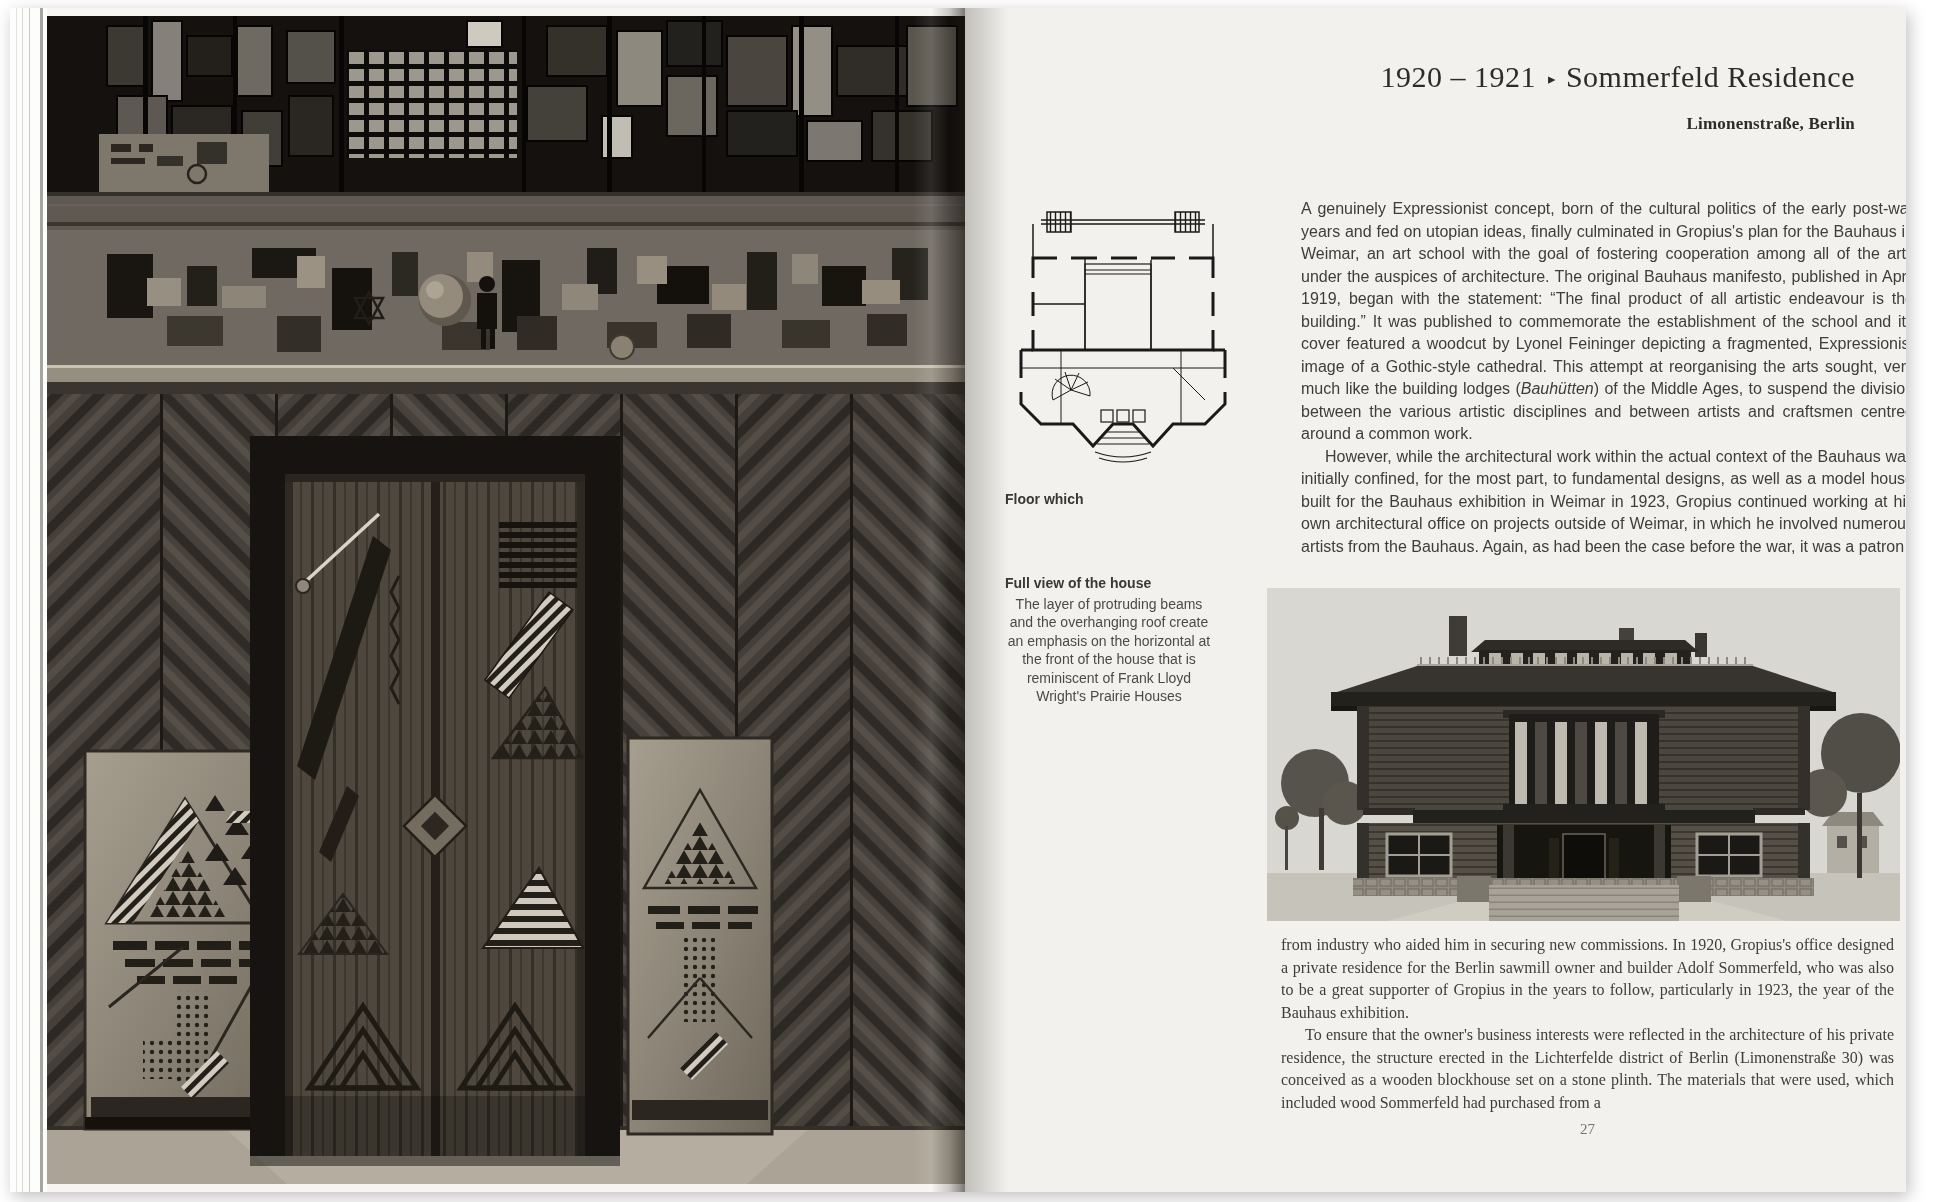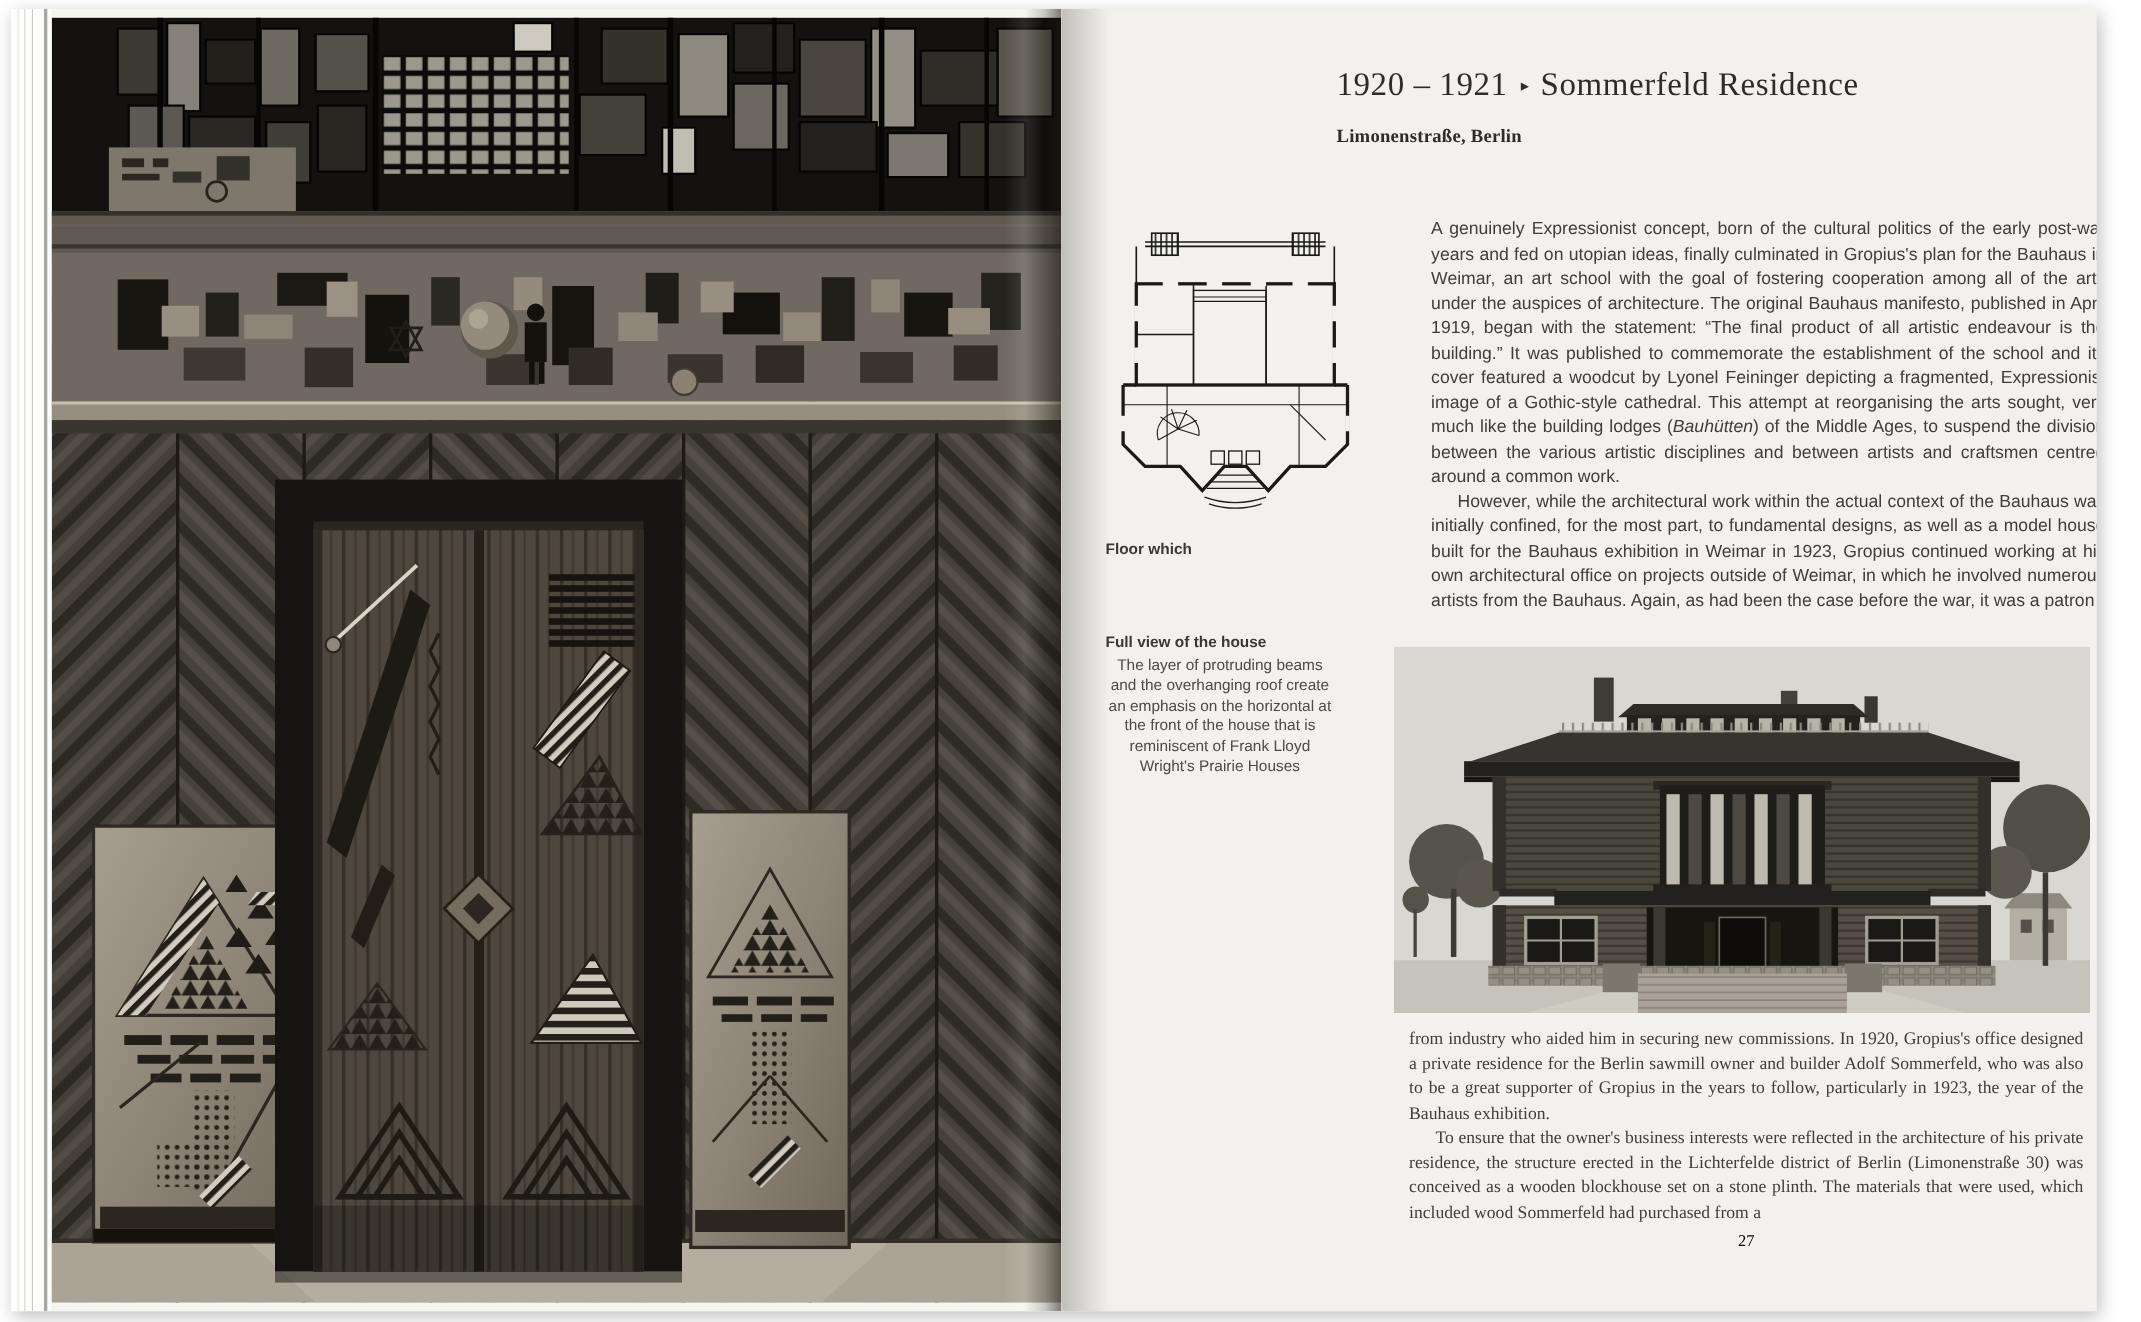--- a/index.html
+++ b/index.html
@@ -15,21 +15,21 @@
   .photo-left { position: absolute; left: 37px; top: 8px; width: 918px; height: 1168px; display: block; }
   .gutter-left { position: absolute; right: 0; top: 0; width: 52px; height: 100%; pointer-events: none;
                  background: linear-gradient(to right, rgba(255,255,255,0) 0%, rgba(255,255,255,0.10) 35%,
                              rgba(0,0,0,0.18) 70%, rgba(25,20,15,0.55) 100%); }
 
   
   .page-right { position: absolute; left: 955px; top: 0; width: 941px; height: 1184px; background: #f2f1ed; overflow: hidden; }
   .gutter-right { position: absolute; left: 0; top: 0; width: 44px; height: 100%; pointer-events: none;
                   background: linear-gradient(to right, rgba(80,75,68,0.30), rgba(80,75,68,0)); }
 
-  .rp-header { position: absolute; left: 250px; top: 52px; width: 640px; text-align: left;
+  .rp-header { position: absolute; left: 250px; top: 52px; width: 640px; text-align: right;
                color: #2e2c29; font-family: "Liberation Serif", serif; }
   .rp-title-line { font-size: 30px; letter-spacing: 0.5px; white-space: nowrap; }
   .title-arrow { font-size: 15px; vertical-align: 3px; padding: 0 10px 0 12px; color: #2e2c29; }
   .rp-subtitle { font-size: 17px; font-weight: bold; margin-top: 20px; letter-spacing: 0.2px; }
 
   .floorplan-fig { position: absolute; left: 48px; top: 192px; width: 220px; height: 270px; }
   .cap { position: absolute; left: 40px; width: 208px; color: #4c4a46; font-size: 14px; line-height: 18.5px; }
   .cap-head { font-weight: bold; color: #3a3835; margin: 0 0 2px 0; }
   .cap-body { margin: 0; text-align: center; }
   .cap-floorplan { top: 482px; }
@@ -37,21 +37,21 @@
   .cap-hall { top: 1021px; width: 218px; }
 
   .body-top { position: absolute; left: 316px; top: 190px; width: 613px; margin-left: 20px; }
   .body-bottom { position: absolute; left: 316px; top: 926px; width: 613px; font-family: Liberation Serif, serif; }
   .bodytext { font-size: 16px; line-height: 22.5px; color: #3f3d3a; text-align: justify; margin: 0; }
   .indent { text-indent: 24px; }
 
   .house-fig { position: absolute; left: 302px; top: 580px; width: 633px; height: 333px; }
 
   .page-num { position: absolute; left: 316px; top: 1113px; width: 613px; text-align: center;
-              font-family: "Liberation Serif", serif; font-size: 15px; color: #000000; }
+              font-family: "Liberation Serif", serif; font-size: 15px; color: #737373; }
 </style>
 </head>
 <body>
 
 <div class="canvas">
   <div class="book">
 
     <div class="page-left">
       <div class="fore-edge">
         <div class="fe-line" style="left:6px;  background:#e3e3e1;"></div>

